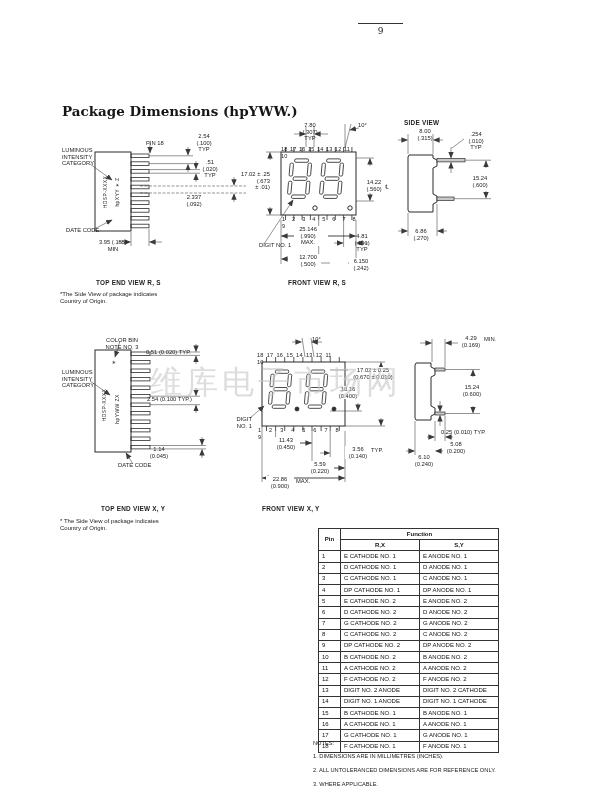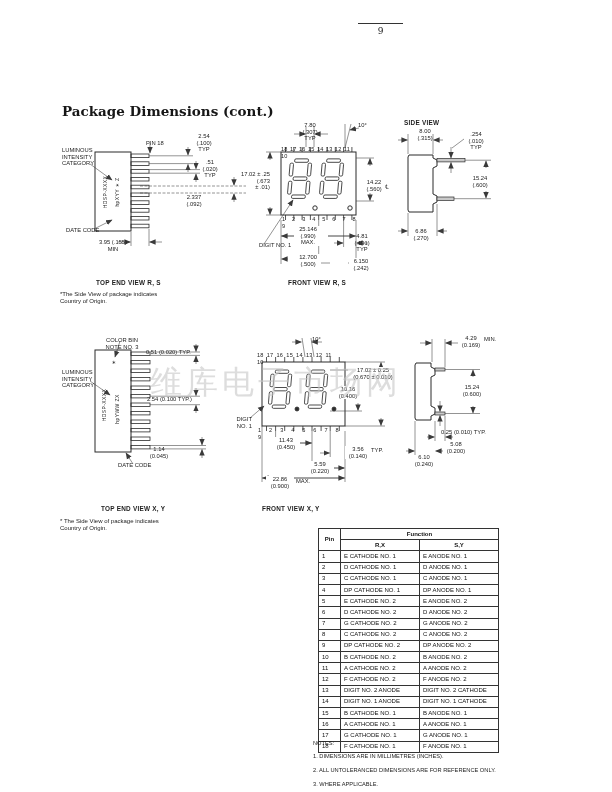--- a/index.html
+++ b/index.html
@@ -58,21 +58,21 @@
           <rect x="0" y="26" width="4" height="15" rx="1.5" class="dot"></rect>
           <rect x="21" y="26" width="4" height="15" rx="1.5" class="dot"></rect>
           <rect x="5" y="42" width="16" height="4" rx="1.5" class="dot"></rect>
         </g>
       </symbol>
     </defs>
   </svg>
 
   <div class="pgrule"></div>
   <div class="pgnum">9</div>
-  <div class="title">Package Dimensions (cont.)</div>
+  <div class="title">Package Dimensions (hpYWW.)</div>
 
   <div class="wm">维库电子市场网</div>
 
   <svg class="draw" style="left:88px;top:128px" width="175" height="130" viewBox="0 0 175 130">
     <rect x="7" y="24" width="36" height="79" class="ol"></rect>
     <text class="mark" transform="rotate(-90 19 64)" x="19" y="64" text-anchor="middle">HDSP-XXXX</text>
     <text class="mark" transform="rotate(-90 31 64)" x="31" y="64" text-anchor="middle">hpXYY ∗ Z</text>
 
     <g>
       <rect x="43" y="26" width="18" height="3.6" class="ol2"></rect>

